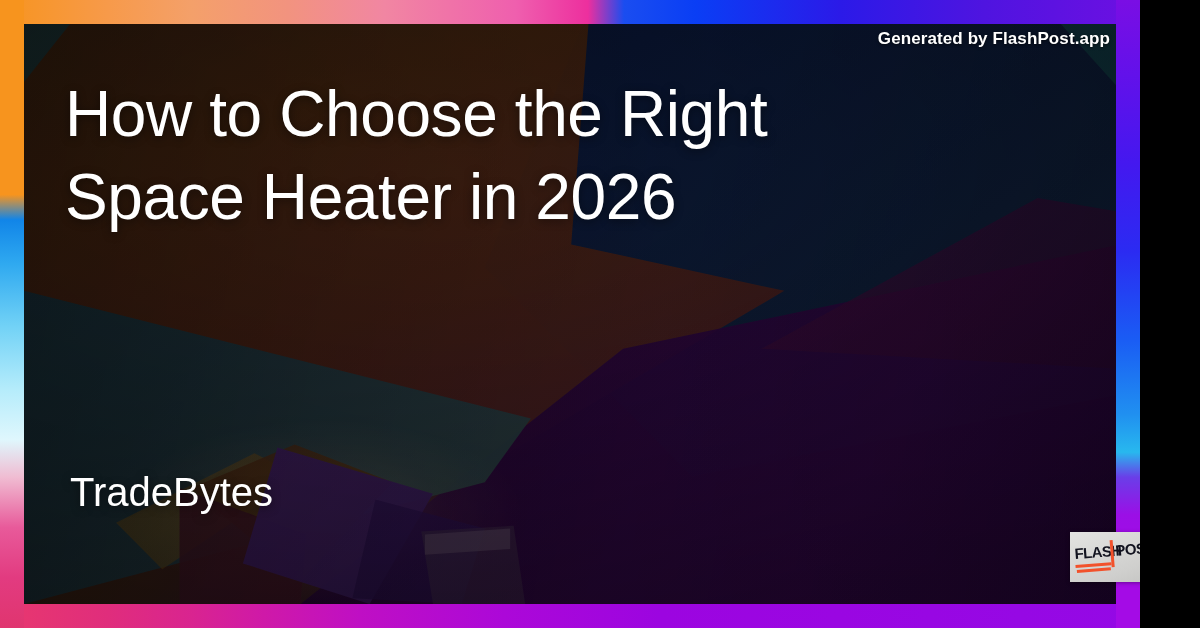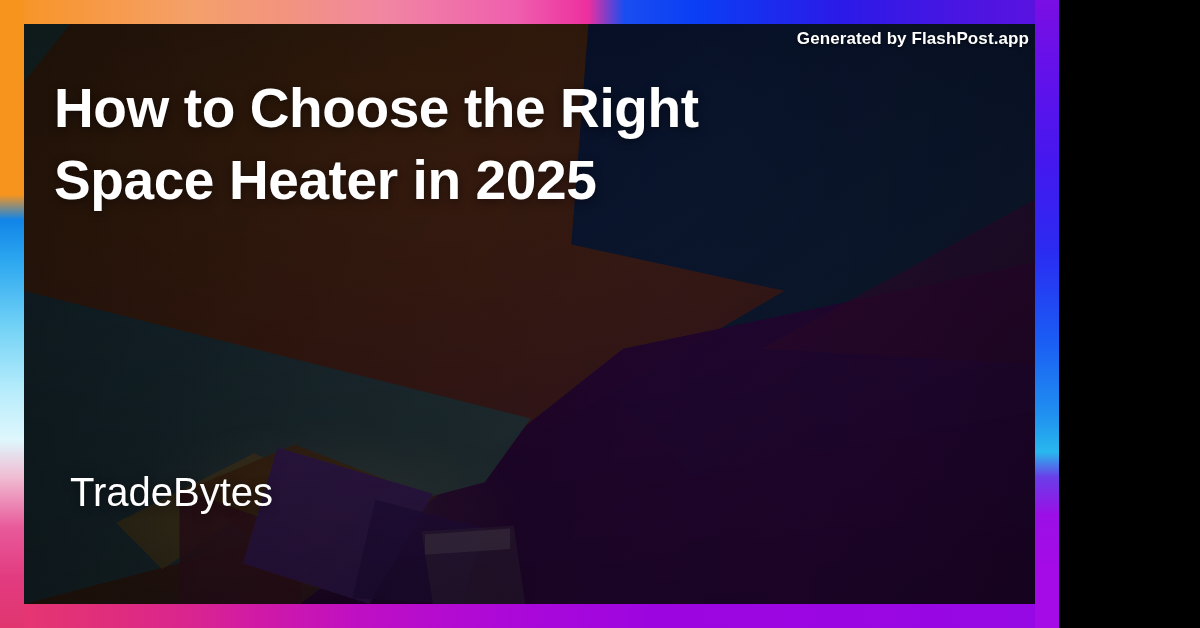--- a/index.html
+++ b/index.html
@@ -7,24 +7,23 @@
     margin: 0;
     padding: 0;
     background: #000;
   }
   body {
     font-family: "Liberation Sans", sans-serif;
   }
 
   #card {
     position: relative;
-    width: 1033px;
+    width: 1140px;
     height: 628px;
     overflow: hidden;
-    padding-left: 26px;
   }
 
   
   .border-frame {
     position: absolute;
     inset: 0;
     z-index: 1;
   }
   .bar { position: absolute; }
   .bar-top {
@@ -216,27 +215,27 @@
     color: #ffffff;
     font-size: 17px;
     font-weight: bold;
     letter-spacing: 0.1px;
     text-shadow: 0 1px 3px rgba(0,0,0,0.6);
     white-space: nowrap;
   }
 
   .headline {
     position: absolute;
-    left: 54px;
+    left: 65px;
     top: 73px;
     width: 930px;
     color: #ffffff;
-    font-size: 55px;
+    font-size: 64px;
     line-height: 1.30;
-    font-weight: bold;
+    font-weight: normal;
     letter-spacing: -0.4px;
     text-shadow: 0 2px 10px rgba(0,0,0,0.45);
   }
   .headline .ln { display: block; }
 
   .brand {
     position: absolute;
     left: 70px;
     top: 470px;
     color: #ffffff;
@@ -350,21 +349,21 @@
     <div class="lyr cube-strip"></div>
     <div class="lyr vignette"></div>
   </div>
 
   <div class="content">
 
     <div class="attribution">Generated by FlashPost.app</div>
 
     <div class="headline">
       <span class="ln">How to Choose the Right</span>
-      <span class="ln">Space Heater in 2025</span>
+      <span class="ln">Space Heater in 2026</span>
     </div>
 
     <div class="brand">TradeBytes</div>
 
     <div class="logo-watermark">
       <div class="logo-inner">
         <span class="logo-word">FLASH</span>
         <span class="logo-divider"></span>
         <span class="logo-word2">POST</span>
         <span class="logo-tm">™</span>

